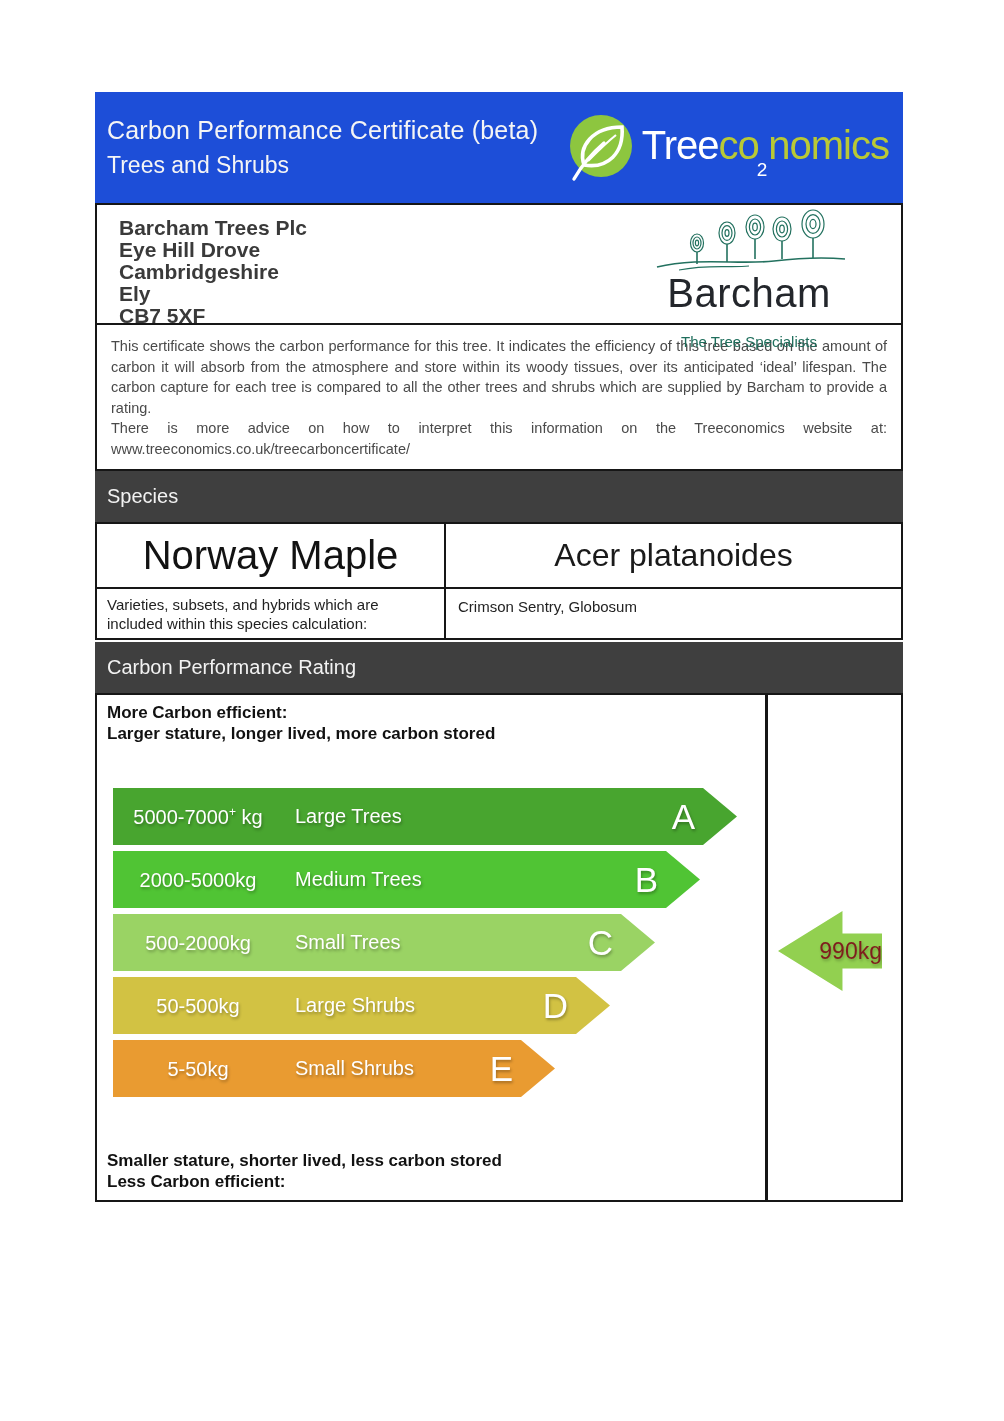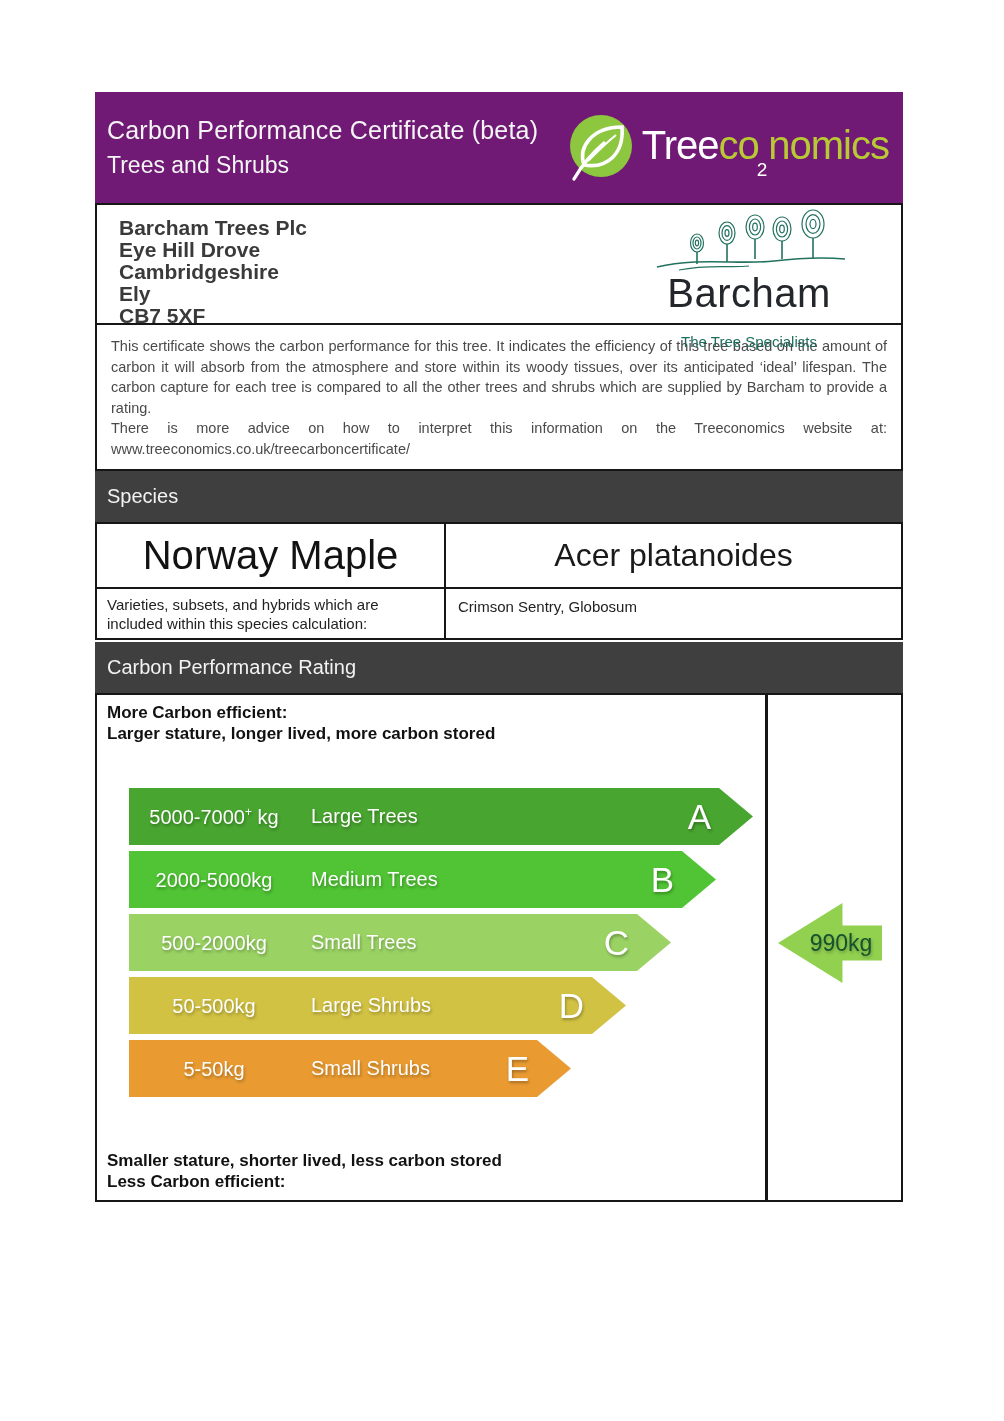--- a/index.html
+++ b/index.html
@@ -2,21 +2,21 @@
 <html><head>
 <meta charset="utf-8">
 <style>
   * { margin:0; padding:0; box-sizing:border-box; }
   html,body { background:#ffffff; }
   body { width:1004px; height:1421px; position:relative; font-family:"Liberation Sans", sans-serif; }
 
   .cert { position:absolute; left:95px; top:92px; width:808px; }
 
   
-  .header { background:#701a75; height:111px; display:flex; align-items:center; justify-content:space-between; padding:0 14px 0 12px; }
+  .header { background:#1d4ed8; height:111px; display:flex; align-items:center; justify-content:space-between; padding:0 14px 0 12px; }
   .header-titles { color:#f5f5f5; }
   .header-titles .t1 { font-size:25px; letter-spacing:0.2px; margin-bottom:7px; }
   .header-titles .t2 { font-size:23px; }
   .tlogo { display:flex; align-items:center; }
   .tlogo svg { display:block; }
   .tlogo-word { font-size:40px; letter-spacing:-1px; margin-left:8px; white-space:nowrap; }
   .tlogo-word .w { color:#ffffff; }
   .tlogo-word .g { color:#b9c935; }
   .tlogo-word sub { color:#ffffff; font-size:19px; position:relative; top:8px; left:-2px; }
 
@@ -43,38 +43,38 @@
   .cell-varvalue { font-size:15px; color:#222; padding:9px 8px 0 12px; }
 
   .rating-bar { margin-top:2px; }
 
   
   .chart-box { border:2px solid #161616; height:509px; position:relative; background:#ffffff; }
   .chart-divider { position:absolute; left:668px; top:0; bottom:0; width:3px; background:#161616; }
   .eff-label { padding:7px 0 0 10px; font-size:17px; font-weight:bold; color:#111; line-height:21px; }
   .less-label { position:absolute; left:10px; bottom:8px; font-size:17px; font-weight:bold; color:#111; line-height:21px; }
 
-  .bands { position:absolute; left:32px; top:93px; }
+  .bands { position:absolute; left:16px; top:93px; }
   .band { height:57px; margin-bottom:6px; display:flex; align-items:center; color:#ffffff;
           clip-path:polygon(0 0, calc(100% - 34px) 0, 100% 50%, calc(100% - 34px) 100%, 0 100%);
           text-shadow:1px 2px 3px rgba(0,0,0,0.30); }
   .band:nth-child(1){ width:624px; }
   .band:nth-child(2){ width:587px; }
   .band:nth-child(3){ width:542px; }
   .band:nth-child(4){ width:497px; }
   .band:nth-child(5){ width:442px; }
   .band-range { width:170px; text-align:center; font-size:20px; }
   .band-range sup { font-size:12px; }
   .band-cat { margin-left:12px; font-size:20px; }
   .band-letter { margin-left:auto; margin-right:42px; font-size:35px; }
 
-  .result-arrow { position:absolute; left:681px; top:208px; width:104px; height:80px;
+  .result-arrow { position:absolute; left:681px; top:216px; width:104px; height:80px;
                   clip-path:polygon(0 50%, 62% 0, 62% 28%, 100% 28%, 100% 72%, 62% 72%, 62% 100%);
-                  display:flex; align-items:center; justify-content:center; padding-left:22px;
-                  color:#14532d; font-size:23px; text-shadow:1px 2px 3px rgba(0,0,0,0.25); }
+                  display:flex; align-items:center; justify-content:flex-end; padding-left:22px;
+                  color:#7f1d1d; font-size:23px; text-shadow:1px 2px 3px rgba(0,0,0,0.25); }
 </style>
 </head>
 <body>
 
 <div class="cert">
 
   <div class="header">
     <div class="header-titles">
       <div class="t1">Carbon Performance Certificate (beta)</div>
       <div class="t2">Trees and Shrubs</div>

